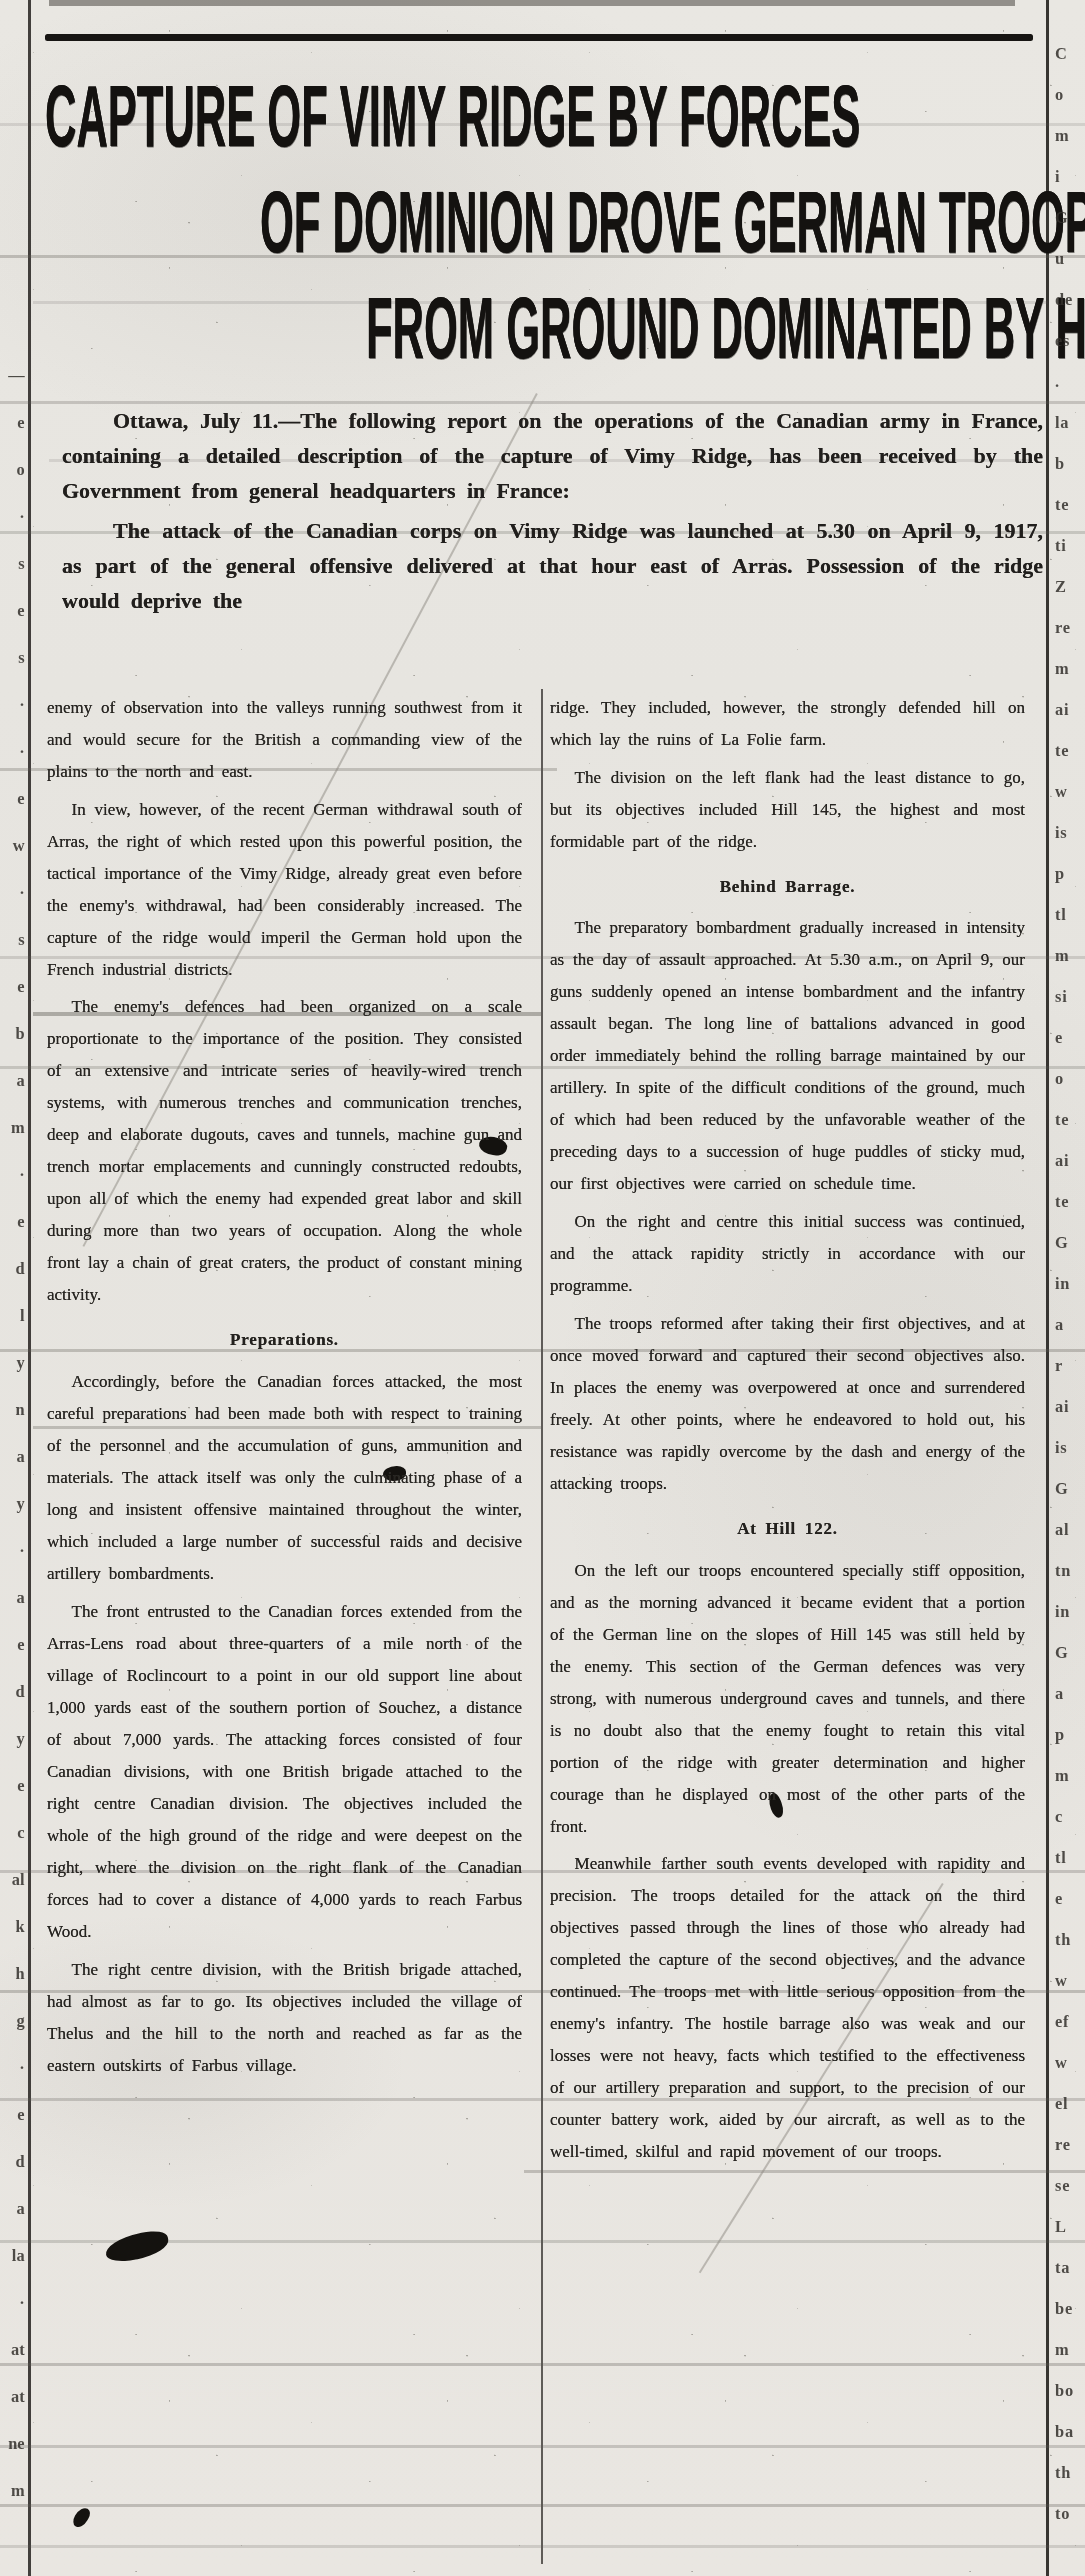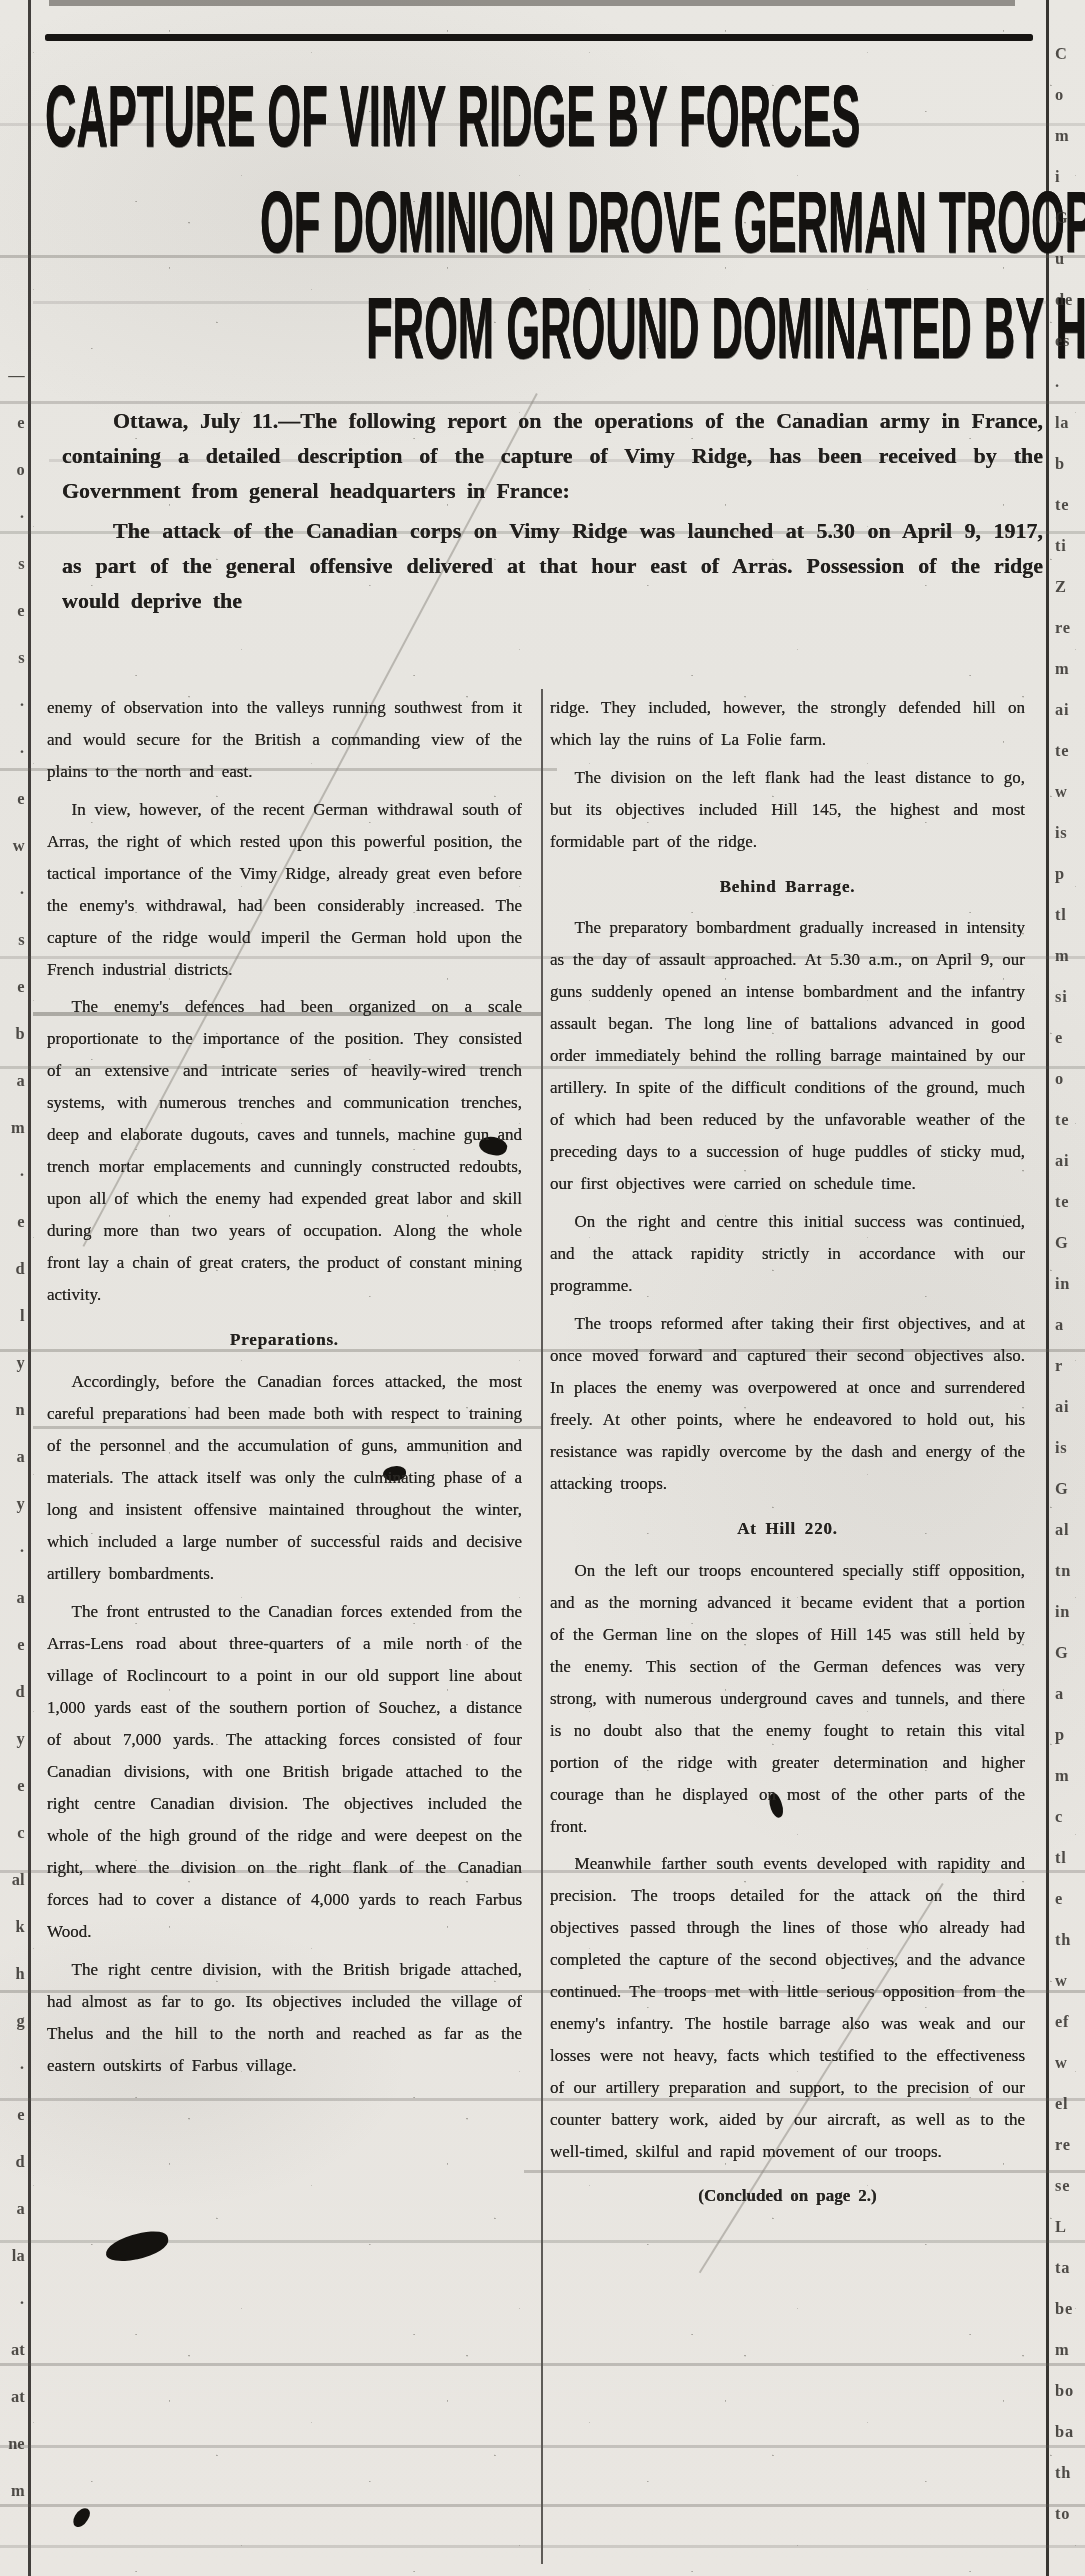--- a/index.html
+++ b/index.html
@@ -126,24 +126,23 @@
       <p class="body-para">The front entrusted to the Canadian forces extended from the Arras-Lens road about three-quarters of a mile north of the village of Roclincourt to a point in our old support line about 1,000 yards east of the southern portion of Souchez, a distance of about 7,000 yards. The attacking forces consisted of four Canadian divisions, with one British brigade attached to the right centre Canadian division. The objectives included the whole of the high ground of the ridge and were deepest on the right, where the division on the right flank of the Canadian forces had to cover a distance of 4,000 yards to reach Farbus Wood.</p>
       <p class="body-para">The right centre division, with the British brigade attached, had almost as far to go. Its objectives included the village of Thelus and the hill to the north and reached as far as the eastern outskirts of Farbus village.</p>
     </div>
   <div class="col col-right">
       <p class="body-para no-indent">ridge. They included, however, the strongly defended hill on which lay the ruins of La Folie farm.</p>
       <p class="body-para">The division on the left flank had the least distance to go, but its objectives included Hill 145, the highest and most formidable part of the ridge.</p>
       <h3 class="col-heading">Behind Barrage.</h3>
       <p class="body-para">The preparatory bombardment gradually increased in intensity as the day of assault approached. At 5.30 a.m., on April 9, our guns suddenly opened an intense bombardment and the infantry assault began. The long line of battalions advanced in good order immediately behind the rolling barrage maintained by our artillery. In spite of the difficult conditions of the ground, much of which had been reduced by the unfavorable weather of the preceding days to a succession of huge puddles of sticky mud, our first objectives were carried on schedule time.</p>
       <p class="body-para">On the right and centre this initial success was continued, and the attack rapidity strictly in accordance with our programme.</p>
       <p class="body-para">The troops reformed after taking their first objectives, and at once moved forward and captured their second objectives also. In places the enemy was overpowered at once and surrendered freely. At other points, where he endeavored to hold out, his resistance was rapidly overcome by the dash and energy of the attacking troops.</p>
-      <h3 class="col-heading">At Hill 220.</h3>
+      <h3 class="col-heading">At Hill 122.</h3>
       <p class="body-para">On the left our troops encountered specially stiff opposition, and as the morning advanced it became evident that a portion of the German line on the slopes of Hill 145 was still held by the enemy. This section of the German defences was very strong, with numerous underground caves and tunnels, and there is no doubt also that the enemy fought to retain this vital portion of the ridge with greater determination and higher courage than he displayed on most of the other parts of the front.</p>
       <p class="body-para">Meanwhile farther south events developed with rapidity and precision. The troops detailed for the attack on the third objectives passed through the lines of those who already had completed the capture of the second objectives, and the advance continued. The troops met with little serious opposition from the enemy's infantry. The hostile barrage also was weak and our losses were not heavy, facts which testified to the effectiveness of our artillery preparation and support, to the precision of our counter battery work, aided by our aircraft, as well as to the well-timed, skilful and rapid movement of our troops.</p>
-      <div class="concluded-note">(Concluded on page 2.)</div>
     </div>
 
   <div class="edge edge-left">
       <span class="frag">—</span>
       <span class="frag">e</span>
       <span class="frag">o</span>
       <span class="frag">·</span>
       <span class="frag">s</span>
       <span class="frag">e</span>
       <span class="frag">s</span>

